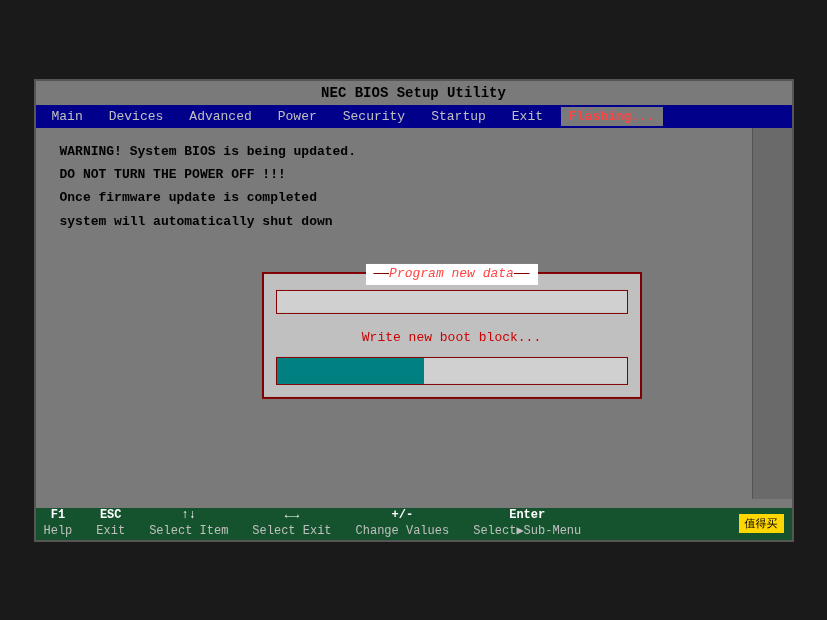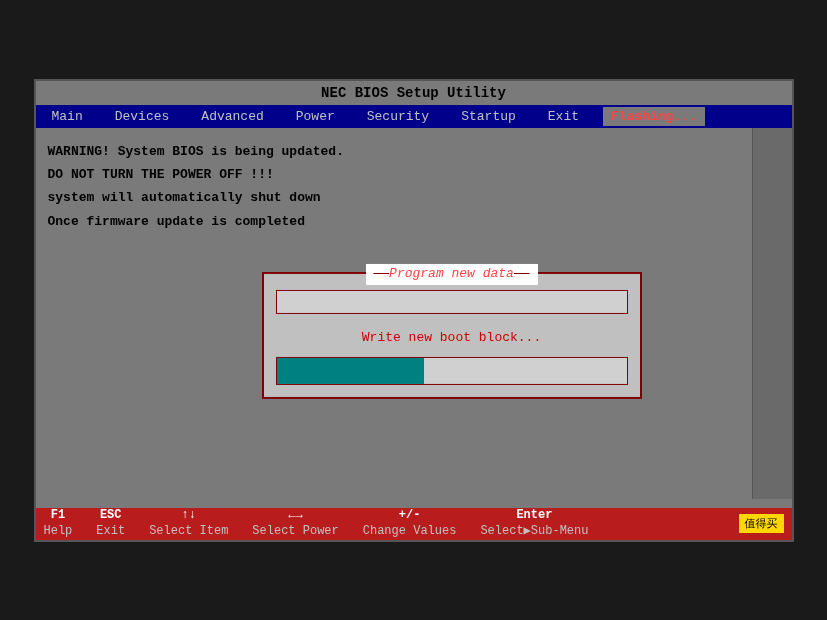--- a/index.html
+++ b/index.html
@@ -32,21 +32,21 @@
       font-size: 14px;
       font-weight: bold;
     }
 
     
     .menu-bar {
       background: #00008b;
       display: flex;
       align-items: center;
       padding: 2px 8px;
-      gap: 16px;
+      gap: 10px;
     }
 
     .menu-item {
       color: #c0c0c0;
       font-size: 13px;
       padding: 2px 8px;
       cursor: pointer;
       white-space: nowrap;
     }
 
@@ -58,21 +58,21 @@
 
     
     .content-area {
       background: #7a7a7a;
       display: flex;
       height: calc(100% - 28px - 28px - 32px);
     }
 
     .main-panel {
       flex: 1;
-      padding: 12px 12px;
+      padding: 12px 24px;
       color: #000;
       font-size: 13px;
       line-height: 1.6;
     }
 
     .warning-text {
       font-weight: bold;
       font-size: 13px;
       line-height: 1.8;
     }
@@ -145,21 +145,21 @@
     }
 
     .progress-bar-fill {
       height: 100%;
       background: #008080;
       width: 42%;
     }
 
     
     .status-bar {
-      background: #b91c1c;
+      background: #14532d;
       position: absolute;
       bottom: 0;
       left: 0;
       right: 0;
       height: 32px;
       display: flex;
       align-items: center;
       padding: 0 8px;
       font-size: 12px;
     }
@@ -209,22 +209,22 @@
     <div class="menu-item">Startup</div>
     <div class="menu-item">Exit</div>
     <div class="menu-item active">Flashing...</div>
   </div>
 
   <div class="content-area">
     <div class="main-panel">
       <div class="warning-text">
         <div>WARNING! System BIOS is being updated.</div>
         <div>DO NOT TURN THE POWER OFF !!!</div>
+        <div>Once firmware update is completed</div>
         <div> system will automatically shut down</div>
-        <div>Once firmware update is completed</div>
       </div>
 
       <div class="dialog-overlay">
         <div class="dialog">
           <div class="dialog-title">Program new data</div>
           <div class="dialog-inner">
             <div class="progress-bar-container-outer"></div>
             <div class="progress-label-row">Write new boot block...</div>
             <div class="progress-bar-container">
               <div class="progress-bar-fill" style="width: 42%;"></div>
@@ -244,21 +244,21 @@
     <div class="status-item">
       <span class="status-key">ESC</span>
       <span class="status-label">Exit</span>
     </div>
     <div class="status-item">
       <span class="status-key">↑↓</span>
       <span class="status-label">Select Item</span>
     </div>
     <div class="status-item">
       <span class="status-key">←→</span>
-      <span class="status-label">Select Power</span>
+      <span class="status-label">Select Exit</span>
     </div>
     <div class="status-item">
       <span class="status-key">+/-</span>
       <span class="status-label">Change Values</span>
     </div>
     <div class="status-item">
       <span class="status-key">Enter</span>
       <span class="status-label">Select▶Sub-Menu</span>
     </div>
     <div class="right-badge">值得买</div>

